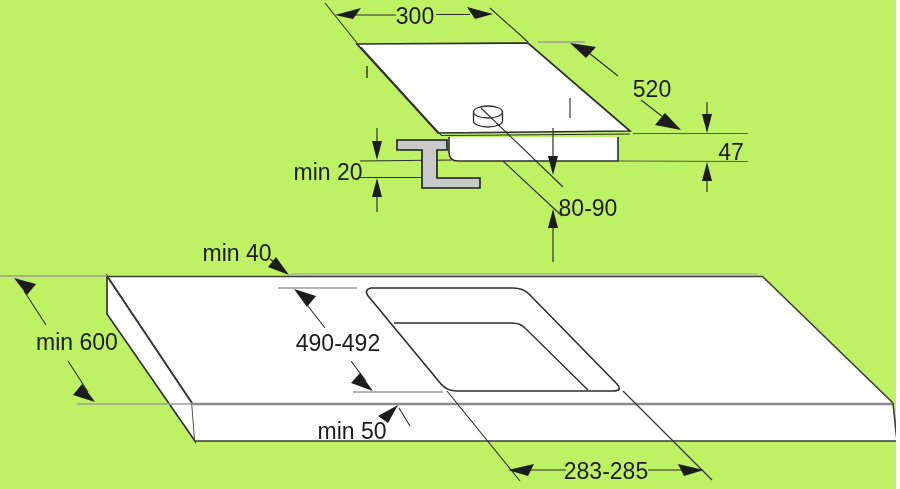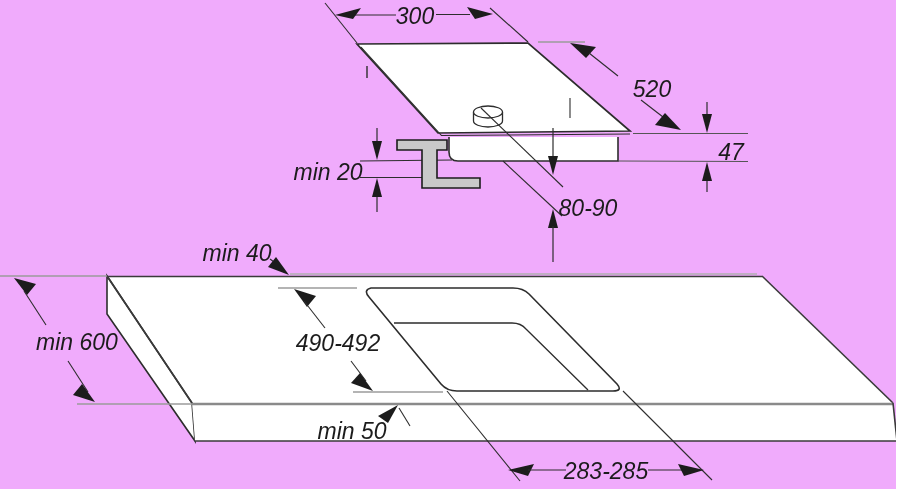--- a/index.html
+++ b/index.html
@@ -1,17 +1,17 @@
 <!DOCTYPE html>
 <html><head>
 <meta charset="utf-8">
 <style>
   html,body{margin:0;padding:0;background:#ffffff;}
-  .page{width:896px;height:489px;background:#f0abfc;position:relative;overflow:hidden;
-        font-family:"Liberation Sans",sans-serif;font-style:italic;}
+  .page{width:896px;height:489px;background:#bef264;position:relative;overflow:hidden;
+        font-family:"Liberation Sans",sans-serif;}
   svg{display:block;}
   text{font-family:"Liberation Sans",sans-serif;fill:#1c1c1c;}
   .dim-label{font-size:23px;}
 </style>
 </head>
 <body>
 
 <div class="page">
 <svg viewBox="0 0 900 489" width="900" height="489">
 

